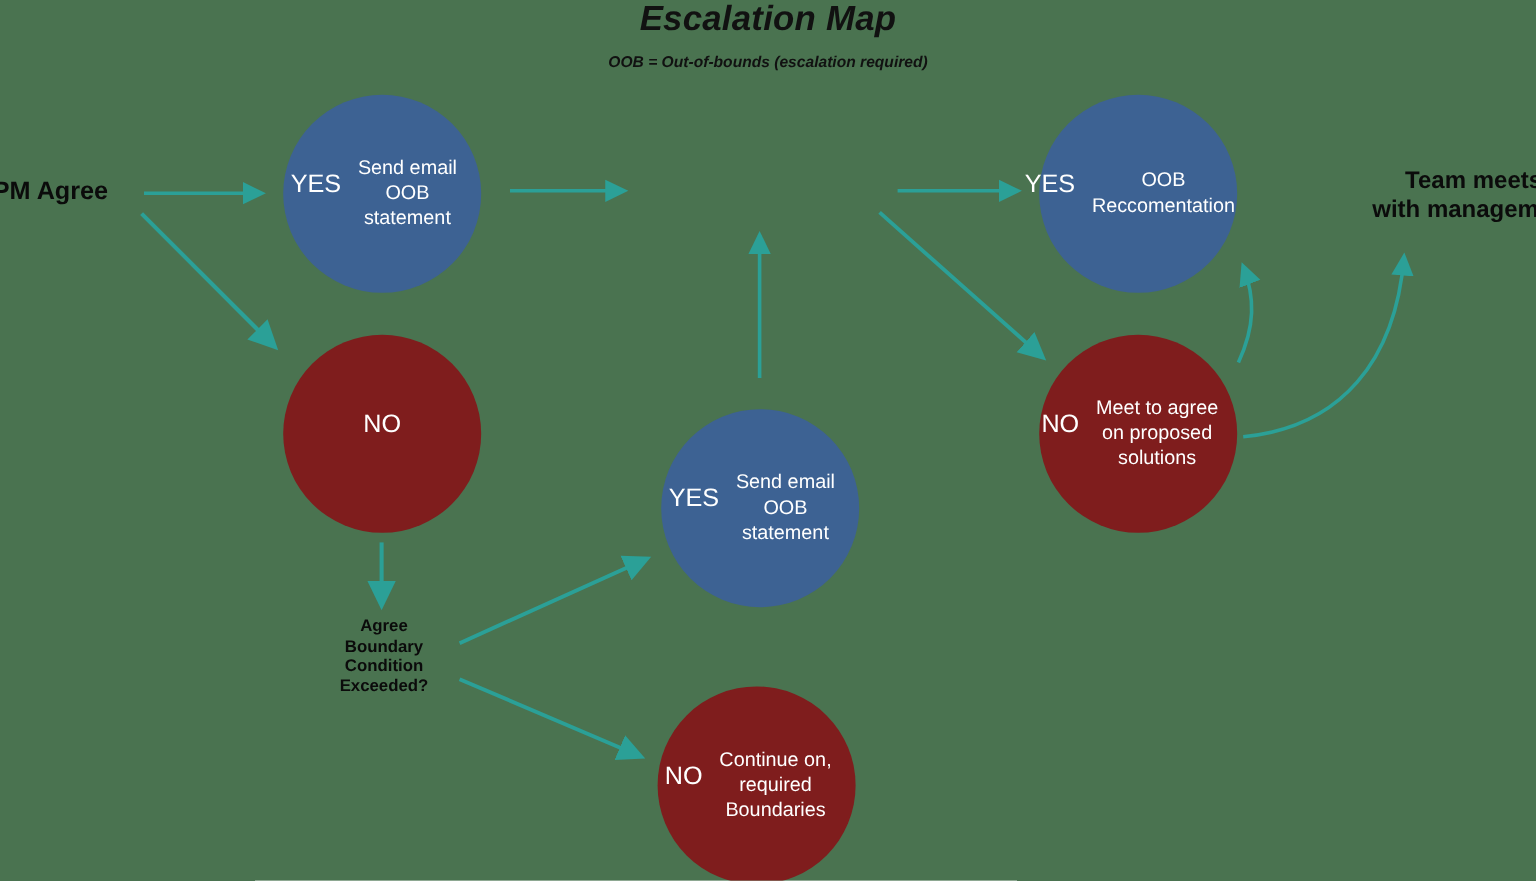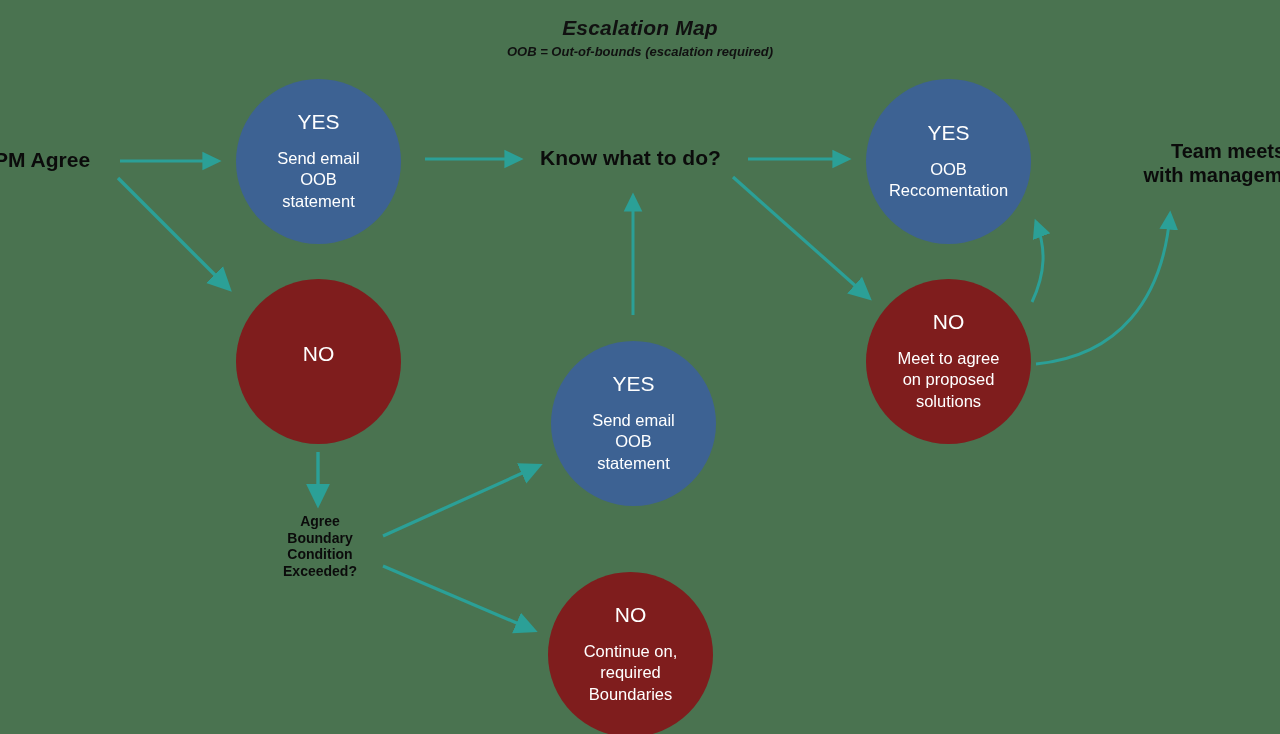--- a/index.html
+++ b/index.html
@@ -26,35 +26,33 @@
     position: absolute;
     left: 0;
     width: 1280px;
     text-align: center;
     font-weight: bold;
     font-style: italic;
     color: #111111;
   }
   #map-title {
     top: 0px;
-    font-size: 21px;
+    font-size: 29px;
     letter-spacing: 0.2px;
-    margin-top: 16px;
   }
   #map-legend {
     top: 44px;
     font-size: 13px;
   }
   
   .node {
     position: absolute;
     border-radius: 50%;
     color: #ffffff;
     display: flex;
-    flex-direction: column;
     align-items: center;
     justify-content: center;
     text-align: center;
     box-sizing: border-box;
   }
   .node .answer {
     font-size: 21px;
     font-weight: normal;
     line-height: 1;
     margin-bottom: 16px;
@@ -137,21 +135,20 @@
     <path d="M1032,302 C1046,272 1046,248 1036,222" fill="none" stroke="#2ba097" stroke-width="3" marker-end="url(#ah)"></path>
 
     <path d="M1036,364 C1118,356 1163,300 1170,214" fill="none" stroke="#2ba097" stroke-width="3" marker-end="url(#ah)"></path>
   </svg>
 
   <div class="title" id="map-title">Escalation Map</div>
   <div class="title" id="map-legend">OOB = Out-of-bounds (escalation required)</div>
 
   <div class="label" id="label-pm-agree">PM Agree</div>
 
-  <div class="label" id="label-know-what">Know what to do?</div>
 
   <div class="label" id="label-team-meets">Team meets
 with management</div>
 
   <div class="label" id="label-agree-boundary">Agree
 Boundary
 Condition
 Exceeded?</div>
 
   <div class="node blue" style="left:236px; top:79px; width:165px; height:165px;">

